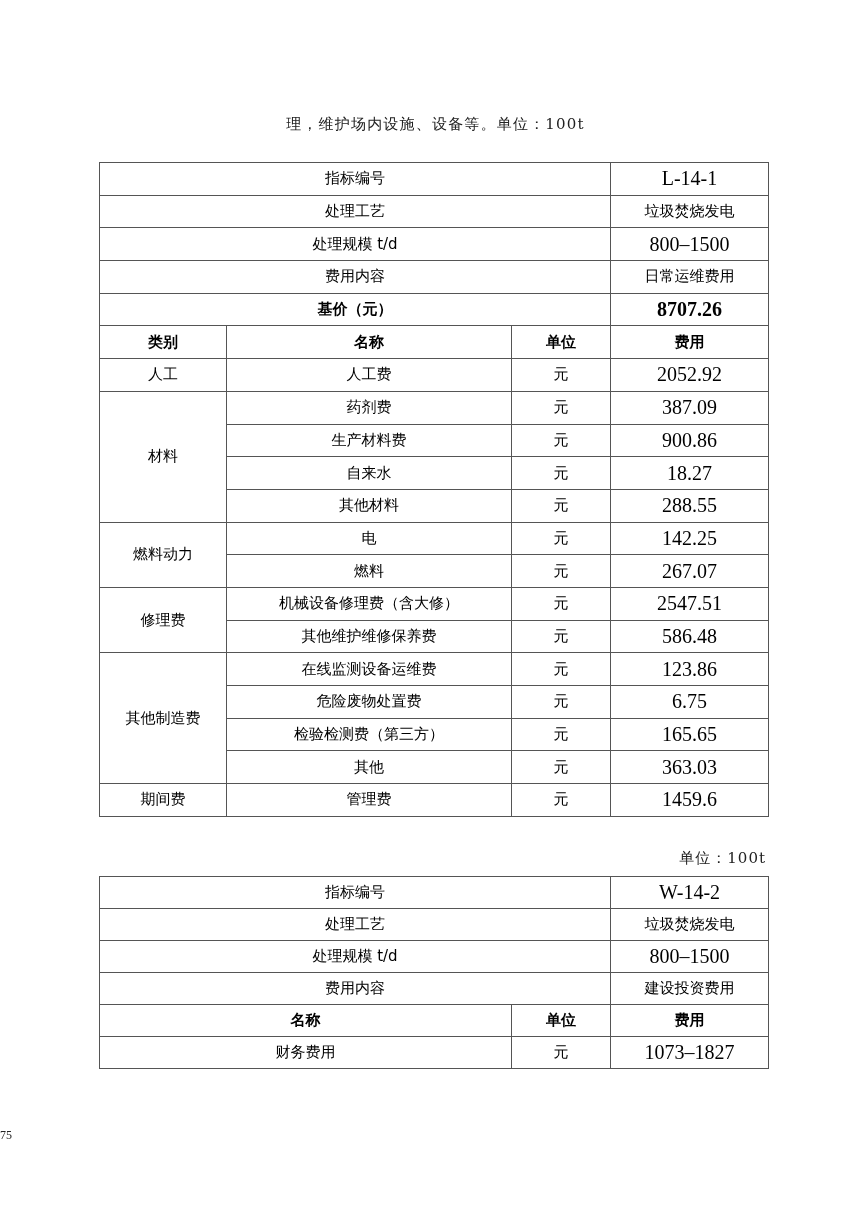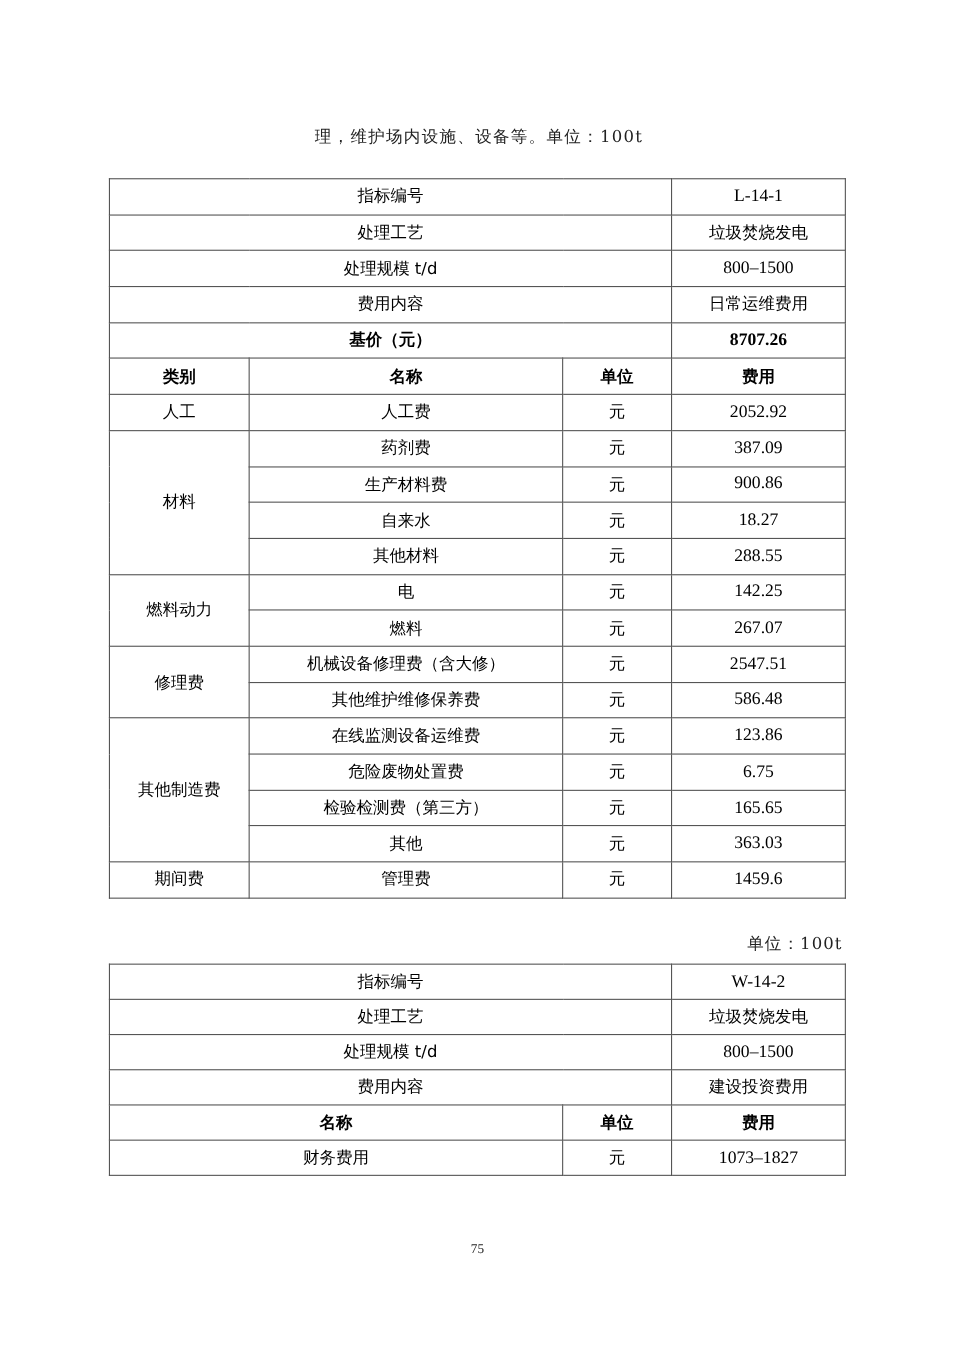--- a/index.html
+++ b/index.html
@@ -20,28 +20,28 @@
     position: absolute; right: 102px; top: 849px; font-size: 15px; letter-spacing: 1px; color: #222;
   }
   table {
     position: absolute; border-collapse: collapse; table-layout: fixed;
     font-family: "DejaVu Sans", "Liberation Sans", sans-serif;
     font-size: 15px; color: #000000;
   }
   td {
     border: 1px solid #555; text-align: center; vertical-align: middle; padding: 0;
   }
-  td.num { font-family: "Liberation Serif", "DejaVu Serif", serif; font-size: 16px; }
+  td.num { font-family: "Liberation Serif", "DejaVu Serif", serif; font-size: 20px; }
   td.b { font-weight: bold; }
   #t1 { left: 99px; top: 162px; width: 670px; }
   #t1 tr { height: 32.7px; }
   #t2 { left: 99px; top: 876px; width: 670px; }
   #t2 tr { height: 32px; }
   .pageno {
-    position: absolute; left: 0; width: 868px; top: 1128px; text-align: center;
+    position: absolute; left: 0; width: 868px; top: 1128px; 
     font-family: "Liberation Serif", serif; font-size: 12px; color: #222;
   }
 </style>
 </head>
 <body>
 
 <div class="intro">
   <div class="line2">
     <span>理，维护场内设施、设备等。</span>
     <span class="unit">单位：100t</span>

